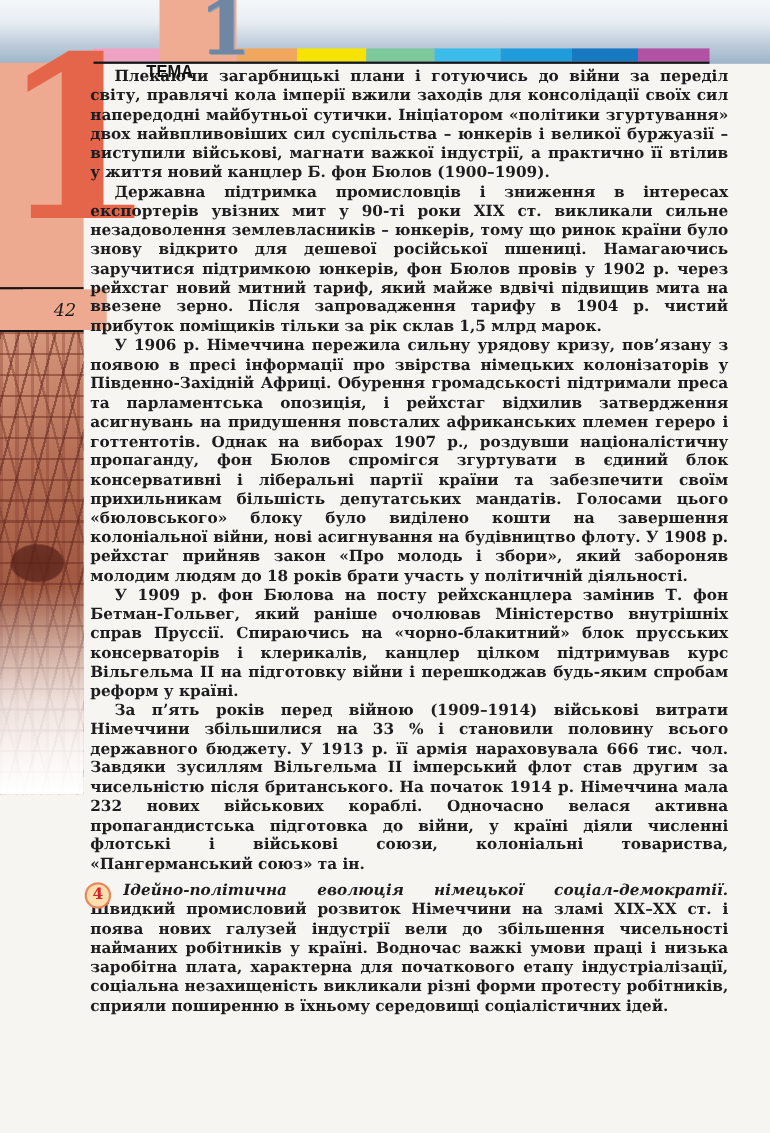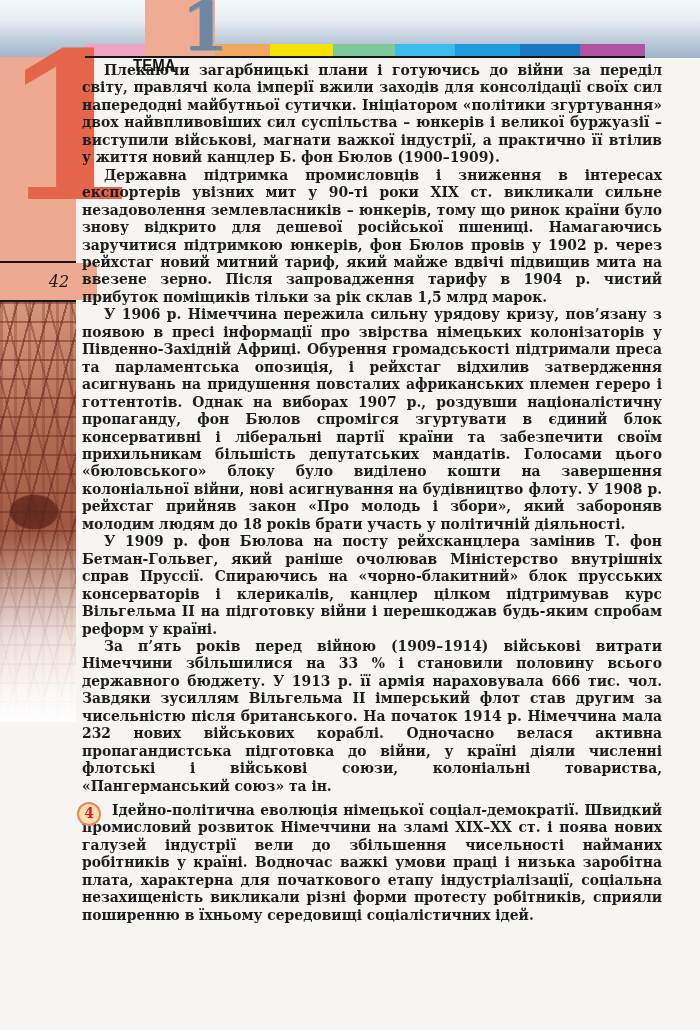--- a/index.html
+++ b/index.html
@@ -79,21 +79,21 @@
   .text-col p{margin:0;padding:0;text-indent:22px;}
   .text-col p.no-indent{text-indent:0;}
   .section-para{position:relative;margin-top:7px !important;text-indent:30px;}
   .section-badge{
     position:absolute;left:-5px;top:0px;width:20px;height:20px;
     background:#fbdfad;border:2px solid #e8875e;border-radius:50%;
     display:flex;align-items:center;justify-content:center;
     font-family:"DejaVu Serif",serif;font-weight:bold;font-size:14px;color:#d8232a;
     text-indent:0;
   }
-  .section-heading{}
+  .section-heading{font-style:italic;}
 </style>
 </head>
 <body>
 
 <div class="top-band">
   <div class="color-strip" id="color-strip">
       <div class="strip-seg" style="width: 130px; background: rgb(240, 162, 194);"></div>
       <div class="strip-seg" style="width: 55px; background: rgb(241, 167, 94);"></div>
       <div class="strip-seg" style="width: 63px; background: rgb(246, 228, 0);"></div>
       <div class="strip-seg" style="width: 62px; background: rgb(125, 201, 156);"></div>

